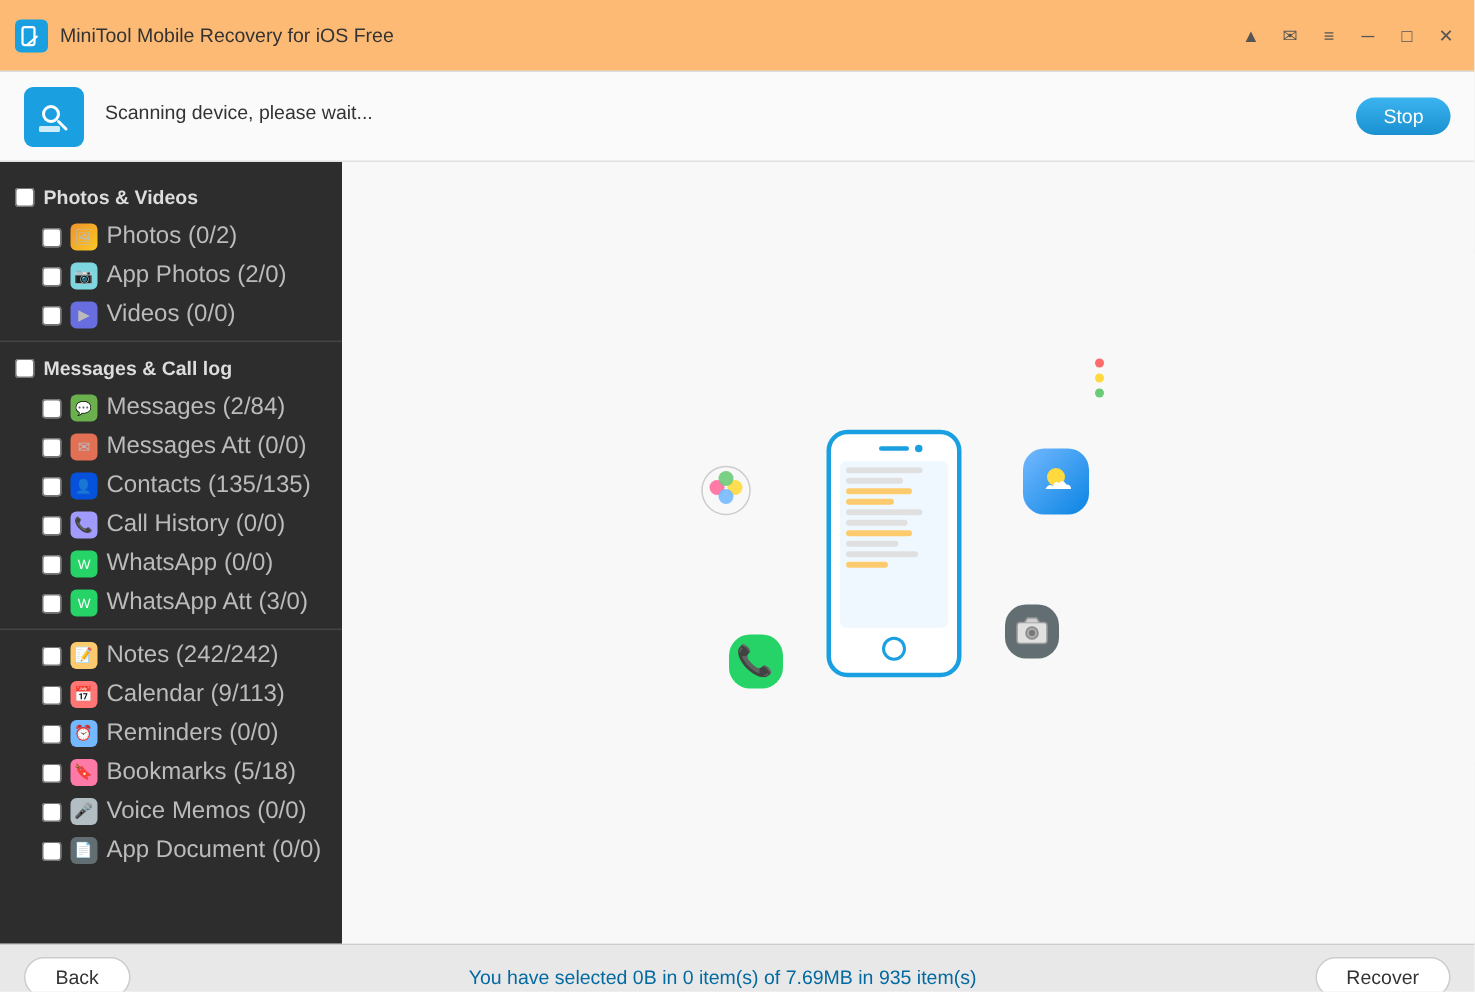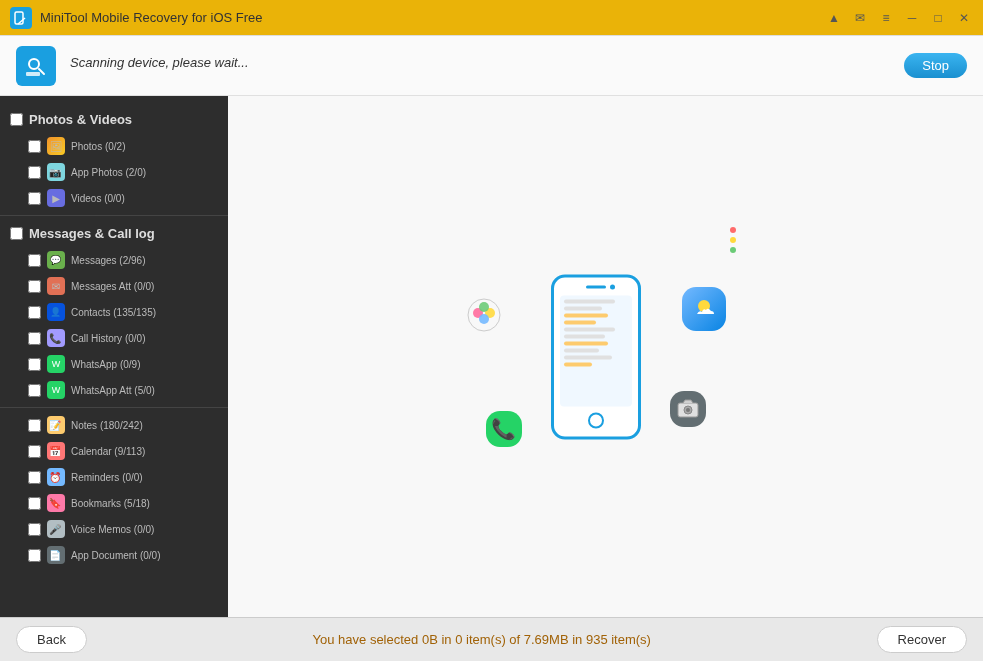--- a/index.html
+++ b/index.html
@@ -1,21 +1,21 @@
 <!DOCTYPE html>
 <html><head>
   <meta charset="utf-8">
   <style>
     * { margin: 0; padding: 0; box-sizing: border-box; }
     body { width: 983px; height: 661px; font-family: Arial, sans-serif; font-size: 13px; background: #f0f0f0; overflow: hidden; }
 
     
     #title-bar {
-      background: #eab308;
-      height: 36px;
+      background: #fdba74;
+      height: 48px;
       display: flex;
       align-items: center;
       padding: 0 10px;
       border-bottom: 1px solid #ddd;
       user-select: none;
     }
     #title-bar .app-icon {
       width: 22px; height: 22px; margin-right: 8px;
       background: #1a9fe0;
       border-radius: 4px;
@@ -43,21 +43,21 @@
       border-bottom: 1px solid #e0e0e0;
       gap: 14px;
     }
     #scan-icon {
       width: 40px; height: 40px;
       background: #1a9fe0;
       border-radius: 6px;
       display: flex; align-items: center; justify-content: center;
       color: white; font-size: 18px;
     }
-    #scan-content { flex: 1; font-style: italic; }
+    #scan-content { flex: 1; }
     #scan-label { font-size: 13px; color: #333; margin-bottom: 6px; }
     #progress-wrap { display: flex; align-items: center; gap: 10px; }
     #progress-bar-bg {
       flex: 1; height: 12px; background: #e0e0e0; border-radius: 6px; overflow: hidden;
     }
     #progress-bar-fill {
       height: 100%; background: linear-gradient(to right, #1a9fe0, #00c0f0); border-radius: 6px;
       width: 81%;
     }
     #progress-pct { font-size: 13px; color: #333; min-width: 35px; }
@@ -105,21 +105,21 @@
     .icon-contacts { background: #0652DD; }
     .icon-callhistory { background: #a29bfe; }
     .icon-whatsapp { background: #25D366; }
     .icon-whatsappatt { background: #25D366; }
     .icon-notes { background: #fdcb6e; }
     .icon-calendar { background: #ff7675; }
     .icon-reminders { background: #74b9ff; }
     .icon-bookmarks { background: #fd79a8; }
     .icon-voicememos { background: #b2bec3; }
     .icon-appdoc { background: #636e72; }
-    .sub-label { font-size: 10px; }
+    .sub-label { font-size: 16px; }
     .category-divider { height: 1px; background: #444; margin: 4px 0; }
 
     
     #content {
       flex: 1;
       background: #f8f8f8;
       position: relative;
       display: flex; align-items: center; justify-content: center;
     }
 
@@ -191,21 +191,21 @@
       height: 44px;
       background: #e8e8e8;
       border-top: 1px solid #ccc;
       display: flex; align-items: center; justify-content: space-between;
       padding: 0 16px;
     }
     #back-btn {
       background: white; border: 1px solid #ccc; border-radius: 16px;
       padding: 5px 20px; cursor: pointer; font-size: 13px; color: #333;
     }
-    #status-text { font-size: 13px; color: #a16207; }
+    #status-text { font-size: 13px; color: #0369a1; }
     #recover-btn {
       background: white; border: 1px solid #ccc; border-radius: 16px;
       padding: 5px 20px; cursor: pointer; font-size: 13px; color: #333;
     }
 
     
     #sidebar::-webkit-scrollbar { width: 4px; }
     #sidebar::-webkit-scrollbar-track { background: #2d2d2d; }
     #sidebar::-webkit-scrollbar-thumb { background: #555; border-radius: 2px; }
   </style>
@@ -270,54 +270,54 @@
 
     <div class="category-divider"></div>
 
     <div class="category-header">
       <input type="checkbox" style="">
       <span>Messages &amp; Call log</span>
     </div>
     <div class="sub-item">
       <input type="checkbox" style="">
       <div class="sub-icon icon-messages" style="color:white;font-size:9px;">💬</div>
-      <span class="sub-label">Messages (2/96)</span>
+      <span class="sub-label">Messages (2/84)</span>
     </div>
     <div class="sub-item">
       <input type="checkbox" style="">
       <div class="sub-icon icon-messagesatt">✉</div>
       <span class="sub-label">Messages Att (0/0)</span>
     </div>
     <div class="sub-item">
       <input type="checkbox" style="">
       <div class="sub-icon icon-contacts" style="color:white;font-size:9px;">👤</div>
       <span class="sub-label">Contacts (135/135)</span>
     </div>
     <div class="sub-item">
       <input type="checkbox" style="">
       <div class="sub-icon icon-callhistory">📞</div>
       <span class="sub-label">Call History (0/0)</span>
     </div>
     <div class="sub-item">
       <input type="checkbox" style="">
       <div class="sub-icon icon-whatsapp" style="color:white;font-size:9px;">W</div>
-      <span class="sub-label">WhatsApp (0/9)</span>
+      <span class="sub-label">WhatsApp (0/0)</span>
     </div>
     <div class="sub-item">
       <input type="checkbox" style="">
       <div class="sub-icon icon-whatsappatt" style="color:white;font-size:9px;">W</div>
-      <span class="sub-label">WhatsApp Att (5/0)</span>
+      <span class="sub-label">WhatsApp Att (3/0)</span>
     </div>
 
     <div class="category-divider"></div>
 
     <div class="sub-item">
       <input type="checkbox" style="">
       <div class="sub-icon icon-notes">📝</div>
-      <span class="sub-label">Notes (180/242)</span>
+      <span class="sub-label">Notes (242/242)</span>
     </div>
     <div class="sub-item">
       <input type="checkbox" style="">
       <div class="sub-icon icon-calendar">📅</div>
       <span class="sub-label">Calendar (9/113)</span>
     </div>
     <div class="sub-item">
       <input type="checkbox" style="">
       <div class="sub-icon icon-reminders">⏰</div>
       <span class="sub-label">Reminders (0/0)</span>

